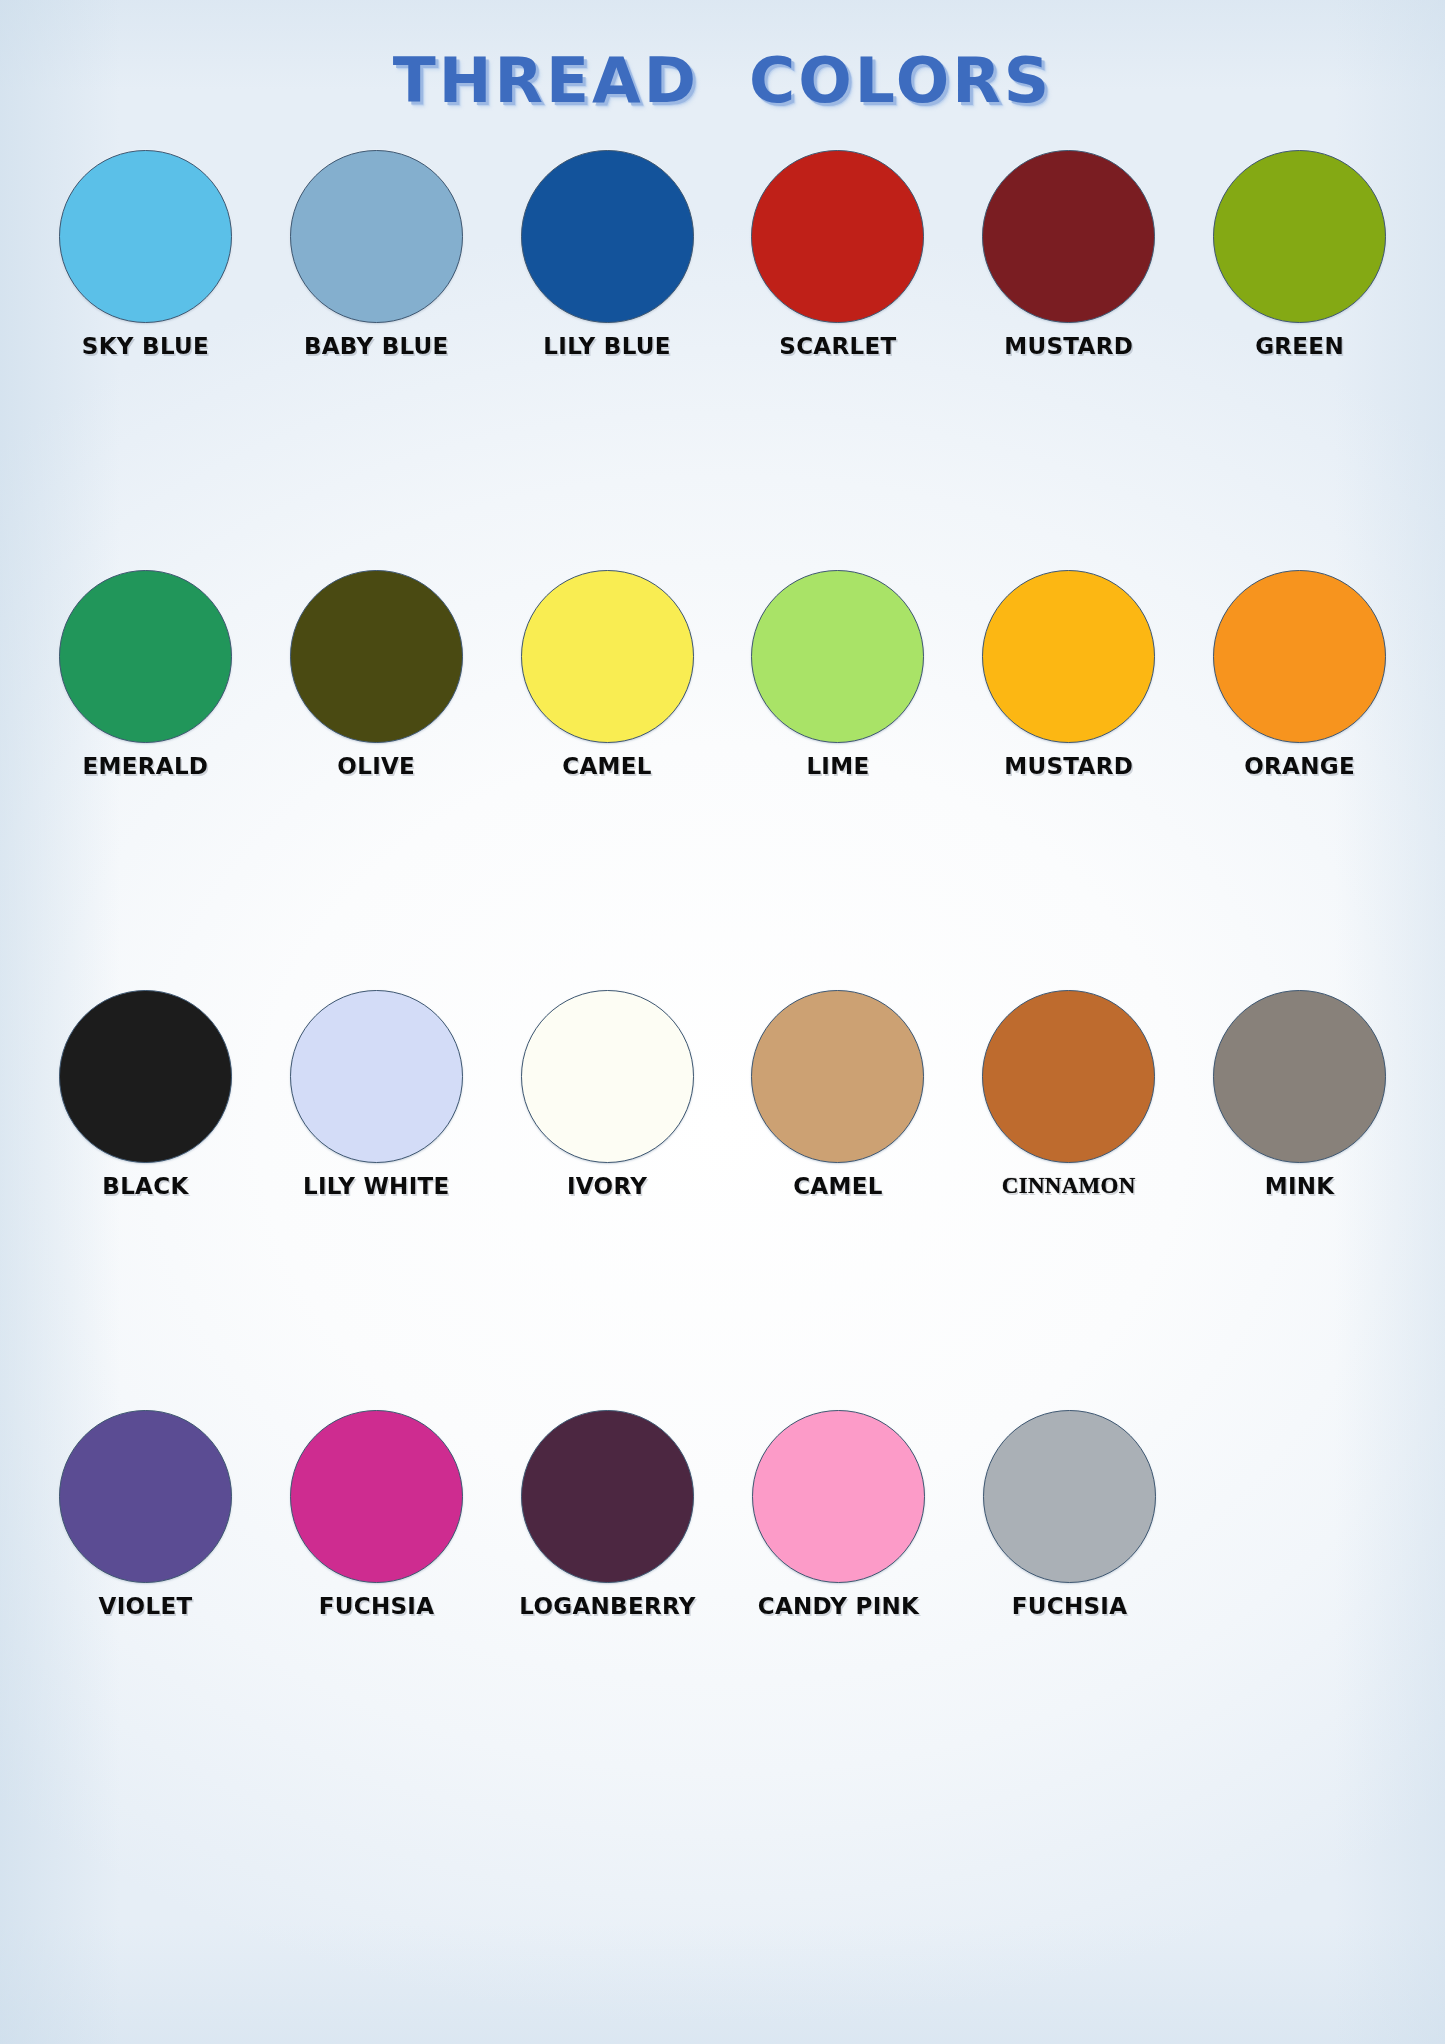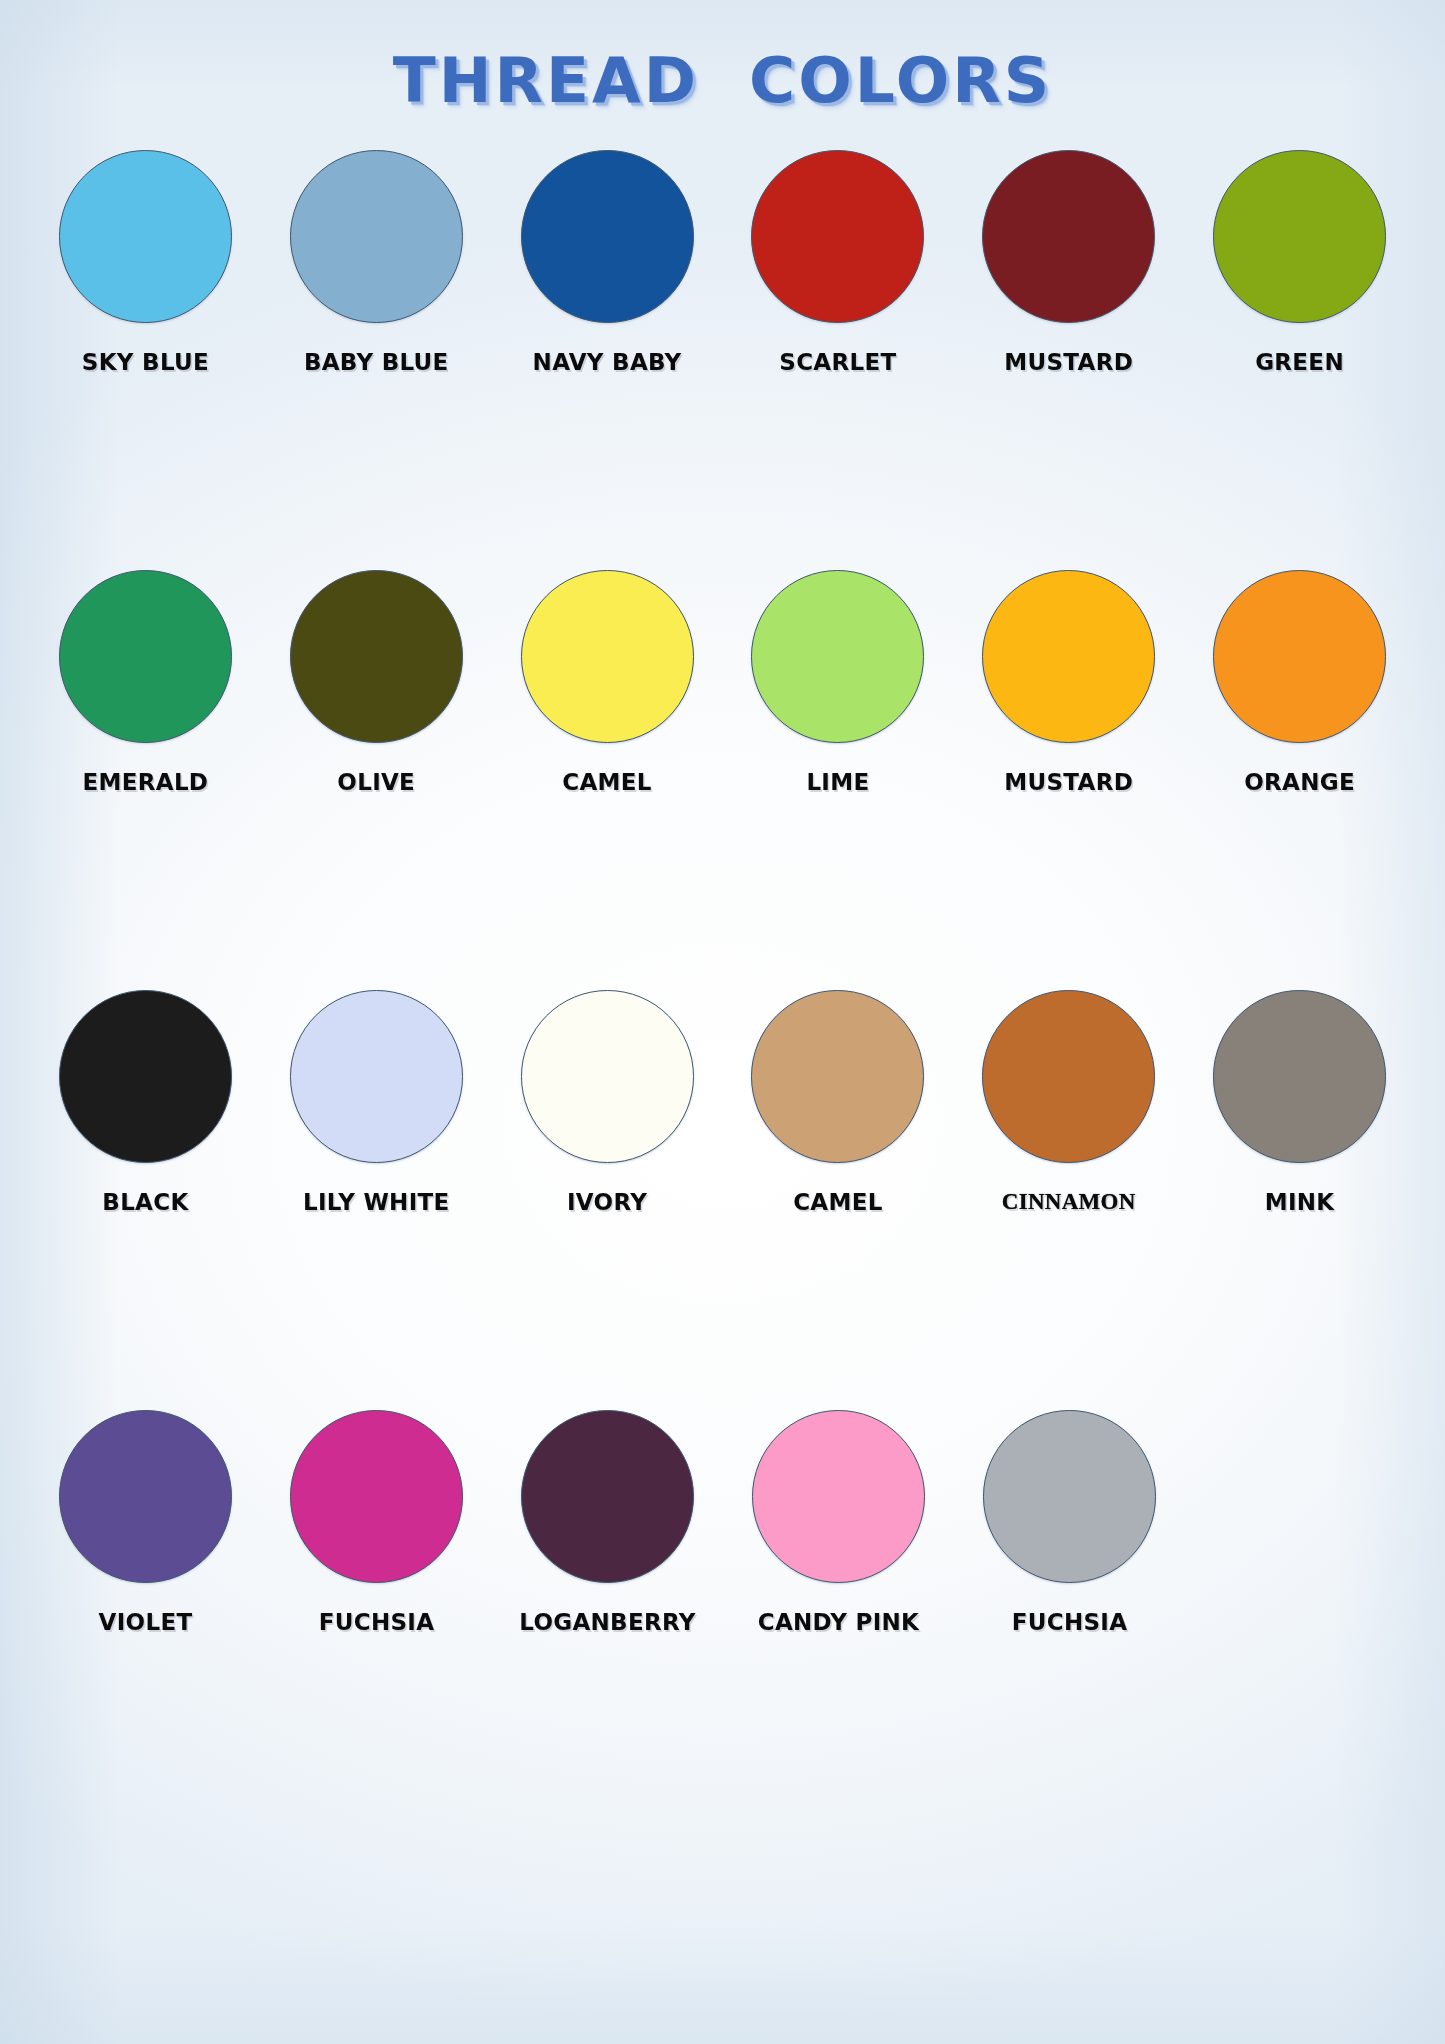--- a/index.html
+++ b/index.html
@@ -93,21 +93,21 @@
     width: 173px;
     height: 173px;
     border-radius: 50%;
     border: 1.5px solid #3E5771;
     box-shadow:
       0 1px 2px rgba(90,115,145,.30),
       0 0 0 1px rgba(255,255,255,.35);
   }
 
   .swatch-label {
-    margin-top: 26px;
+    margin-top: 10px;
     font-family: "DejaVu Sans", sans-serif;
     font-size: 23px;
     font-weight: bold;
     letter-spacing: .3px;
     color: #0B0B0B;
     text-align: right;
     white-space: nowrap;
     text-shadow: 1.5px 1.5px 0 rgba(120,130,145,.30);
   }
 
@@ -134,21 +134,21 @@
       <div class="swatch-cell">
         <div class="swatch-circle" style="background-color: rgb(91, 192, 232);"></div>
         <div class="swatch-label">SKY BLUE</div>
       </div>
       <div class="swatch-cell">
         <div class="swatch-circle" style="background-color: rgb(132, 175, 206);"></div>
         <div class="swatch-label">BABY BLUE</div>
       </div>
       <div class="swatch-cell">
         <div class="swatch-circle" style="background-color: rgb(19, 83, 155);"></div>
-        <div class="swatch-label">NAVY BABY</div>
+        <div class="swatch-label">LILY BLUE</div>
       </div>
       <div class="swatch-cell">
         <div class="swatch-circle" style="background-color: rgb(191, 32, 24);"></div>
         <div class="swatch-label">SCARLET</div>
       </div>
       <div class="swatch-cell">
         <div class="swatch-circle" style="background-color: rgb(122, 29, 34);"></div>
         <div class="swatch-label">MUSTARD</div>
       </div>
       <div class="swatch-cell">

